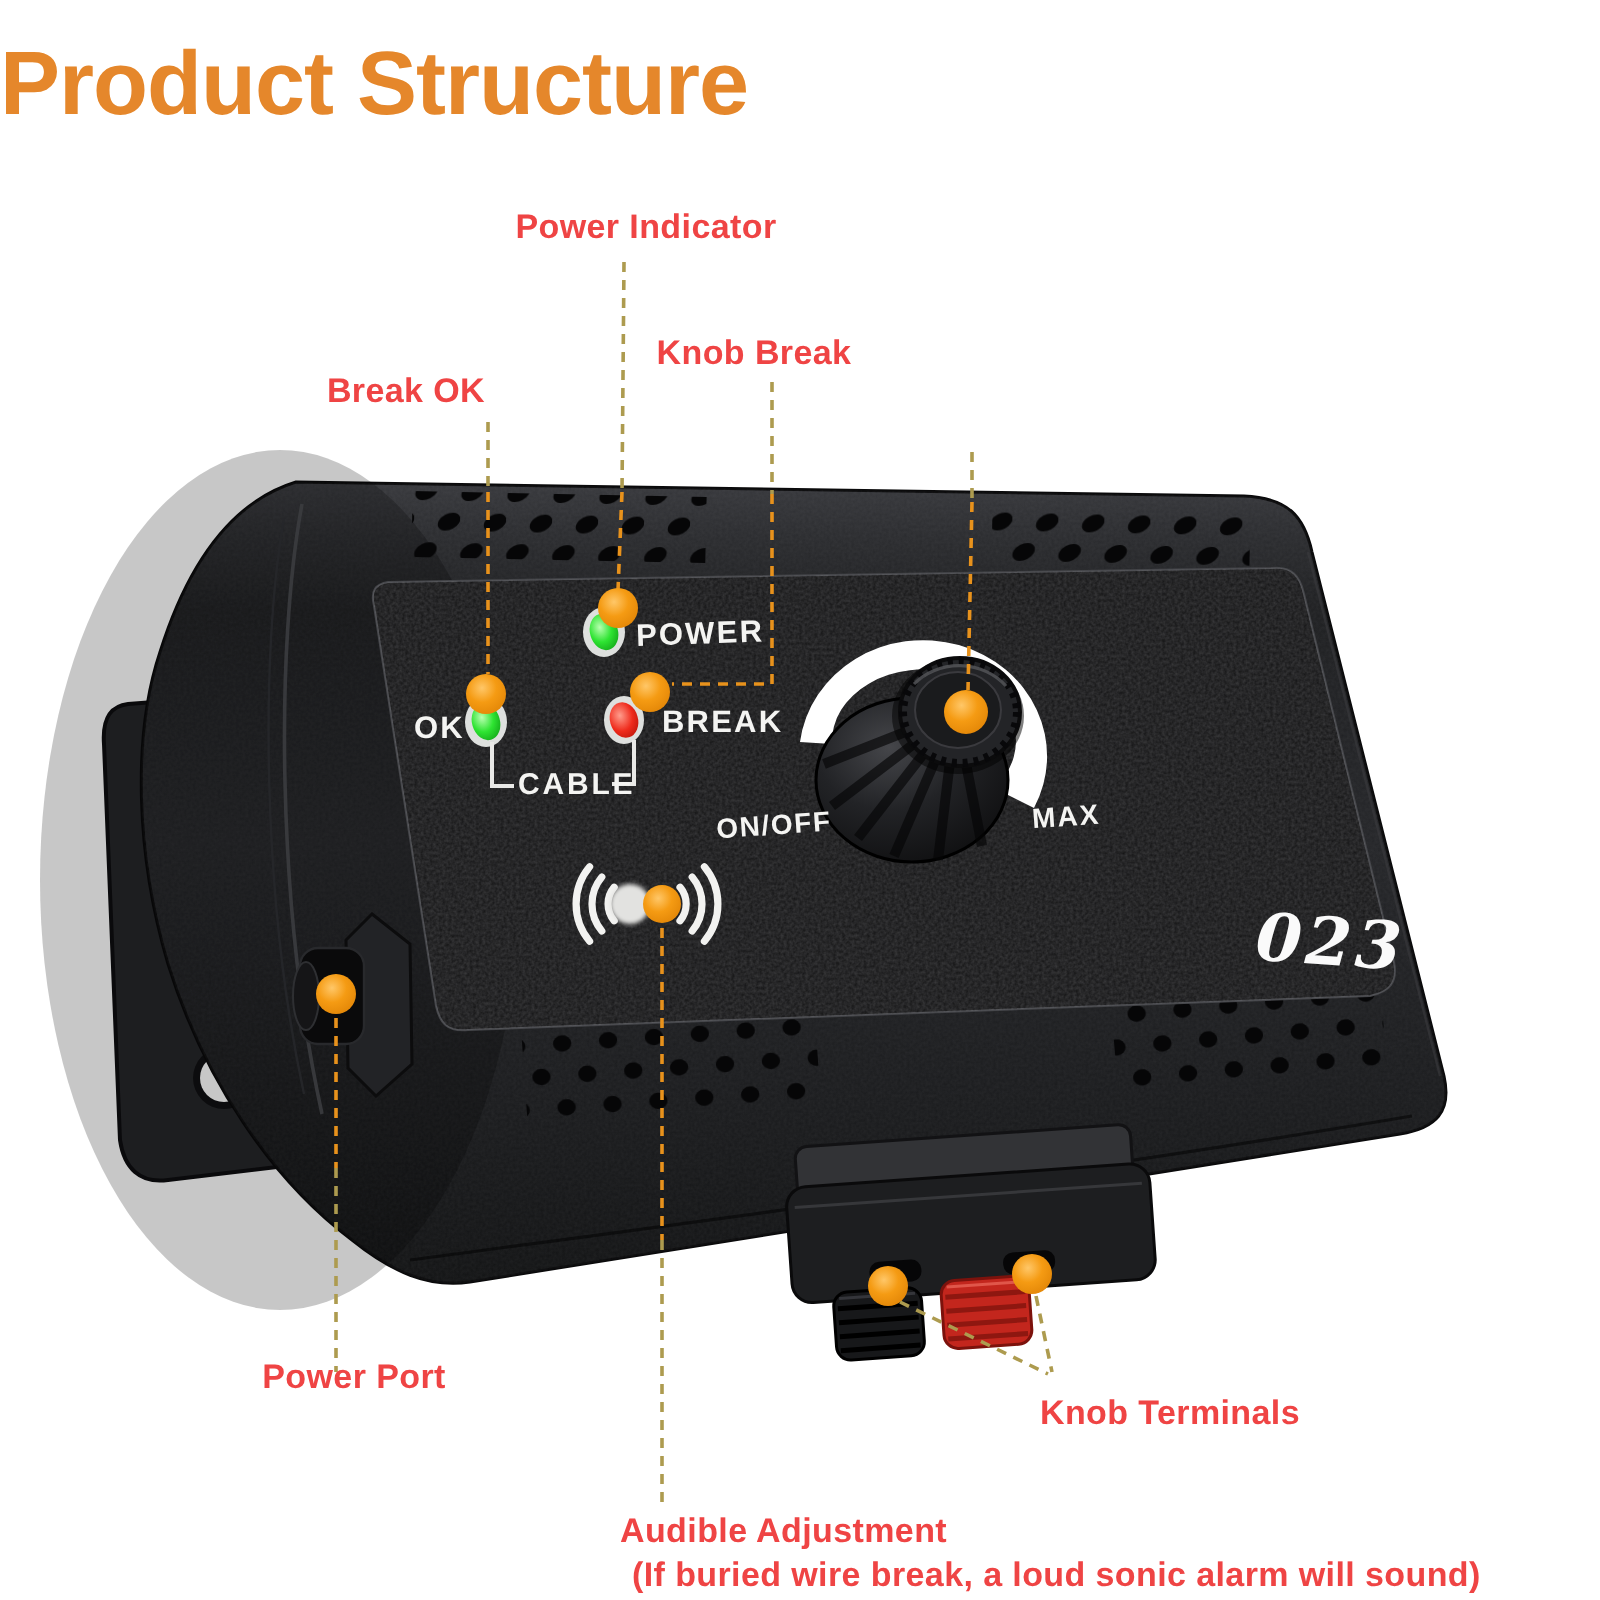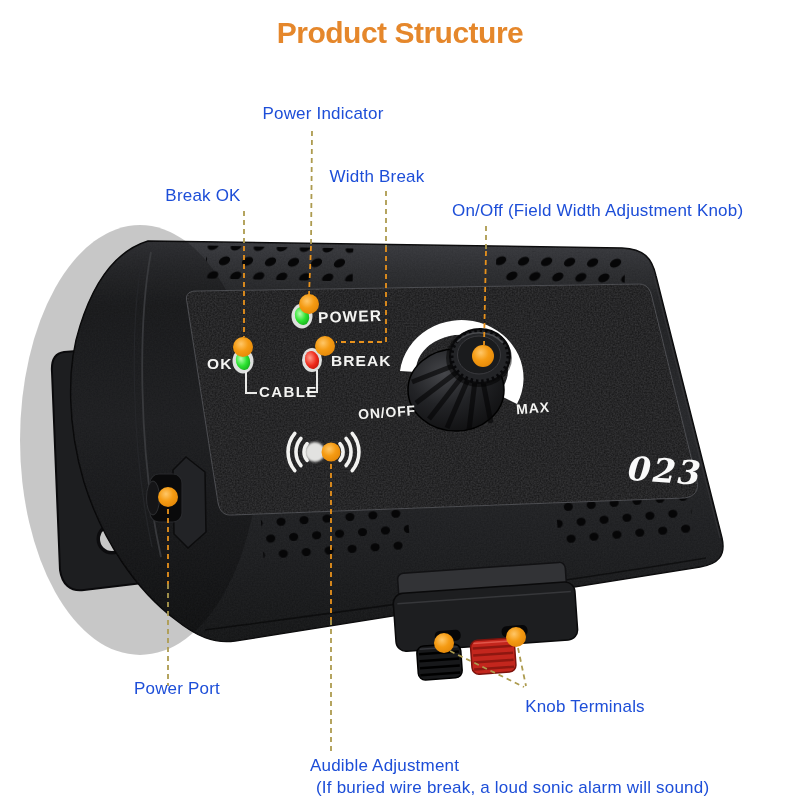--- a/index.html
+++ b/index.html
@@ -1,20 +1,20 @@
 <!DOCTYPE html>
 <html><head>
 <meta charset="utf-8">
 <style>
   html,body{margin:0;padding:0;background:#ffffff;}
   .stage{position:relative;width:800px;height:800px;background:#ffffff;overflow:hidden;
          font-family:"Liberation Sans",sans-serif;}
-  .title{position:absolute;top:16px;left:0;width:100%;text-align:center;
-         font-size:30px;font-weight:700;letter-spacing:-0.5px;color:#E5872B;}
-  .label{position:absolute;font-size:17px;font-weight:400;color:#1d4ed8;letter-spacing:0.2px;white-space:nowrap;}
+  .title{position:absolute;top:16px;left:0;width:100%;
+         font-size:45px;font-weight:700;letter-spacing:-0.5px;color:#E5872B;}
+  .label{position:absolute;font-size:17px;font-weight:700;color:#ef4444;letter-spacing:0.2px;white-space:nowrap;}
   .label.center{transform:translateX(-50%);}
   svg{position:absolute;left:0;top:0;}
   .panel-text{font-family:"Liberation Sans",sans-serif;font-weight:700;fill:#f4f4f2;}
   .code-text{font-family:"DejaVu Serif",serif;font-weight:700;font-style:italic;fill:#fafafa;}
 </style>
 </head>
 <body>
 
 <div class="stage">
 
@@ -225,22 +225,21 @@
         <circle cx="444" cy="643" r="10" fill="url(#dotGrad)" stroke="none"></circle>
         <circle cx="516" cy="637" r="10" fill="url(#dotGrad)" stroke="none"></circle>
         <path d="M 450 651 L 524 687" stroke="#AD9B4F"></path>
         <path d="M 518 648 L 526 686" stroke="#AD9B4F"></path>
       </g>
     </g>
   </svg>
 
   <div class="label center" style="left:323px;top:104px">Power Indicator</div>
   <div class="label center" style="left:203px;top:186px">Break OK</div>
-  <div class="label center" style="left:377px;top:167px">Width Break</div>
-  <div class="label" style="left:452px;top:201px">On/Off (Field Width Adjustment Knob)</div>
+  <div class="label center" style="left:377px;top:167px">Knob Break</div>
   <div class="label center" style="left:177px;top:679px">Power Port</div>
   <div class="label center" style="left:585px;top:697px">Knob Terminals</div>
   <div>
     <div class="label" style="left:310px;top:756px">Audible Adjustment</div>
     <div class="label" style="left:316px;top:778px">(If buried wire break, a loud sonic alarm will sound)</div>
   </div>
 
 </div>
 
 </body></html>

